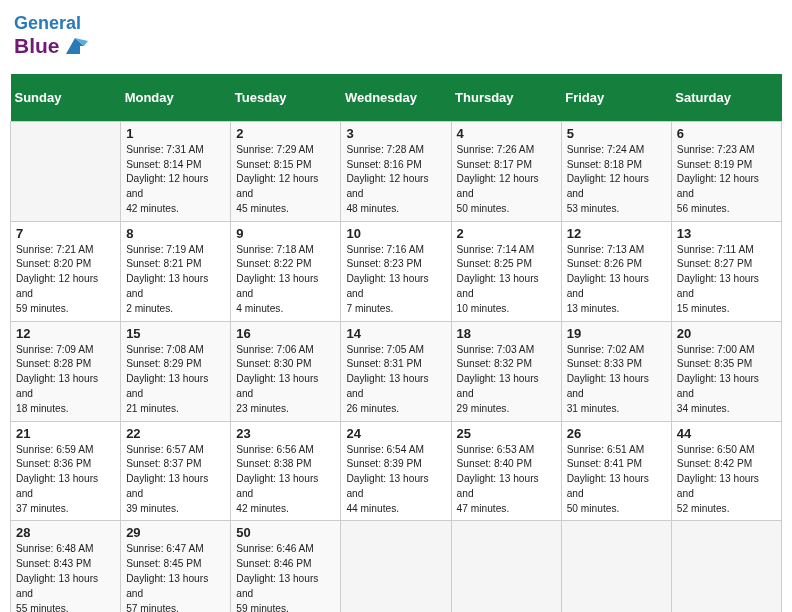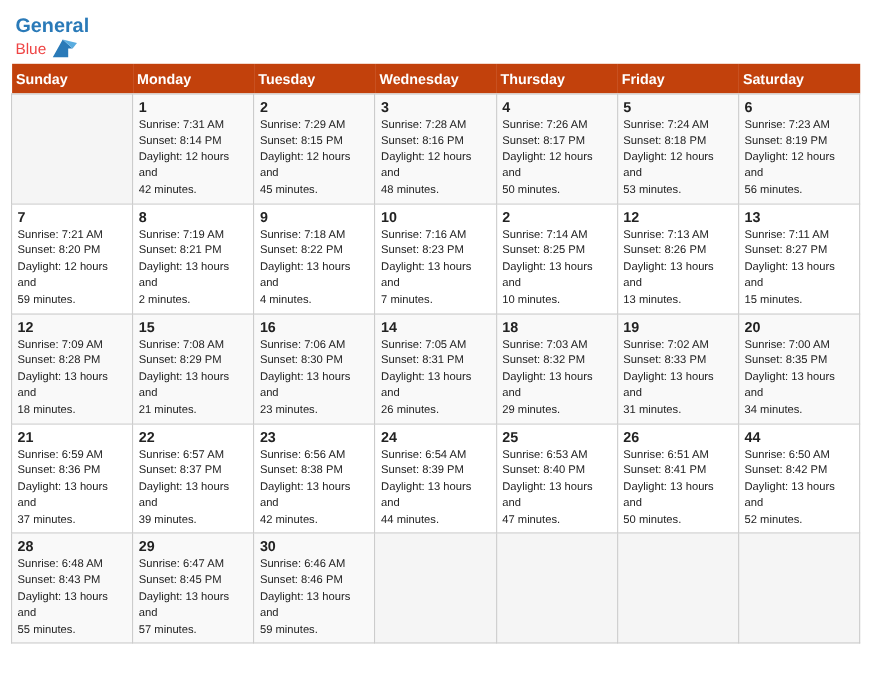--- a/index.html
+++ b/index.html
@@ -7,21 +7,21 @@
       font-family: Arial, sans-serif;
       background: #fff;
       width: 792px;
       min-height: 612px;
       padding: 10px;
     }
     .header {
       display: flex;
       justify-content: space-between;
       align-items: center;
-      margin-bottom: 0;
+      margin-bottom: 12px;
       padding: 4px 4px;
     }
     .logo {
       display: flex;
       align-items: center;
     }
     .title-section {
       text-align: right;
     }
     .month-title {
@@ -32,23 +32,23 @@
     .location {
       font-size: 14px;
       color: #444;
     }
     table {
       width: 100%;
       border-collapse: collapse;
       table-layout: fixed;
     }
     th {
-      background-color: #c2410c;
+      background-color: #15803d;
       color: white;
-      padding: 6px 4px;
+      padding: 16px 4px;
       font-size: 13px;
       font-weight: bold;
       text-align: left;
     }
     td {
       border: 1px solid #ccc;
       vertical-align: top;
       padding: 4px 5px;
       font-size: 10.5px;
       color: #222;
@@ -77,21 +77,21 @@
 </head>
 <body>
 
 <div class="header">
   <div class="logo">
     <div>
       <div style="font-size:18px;font-weight:bold;color:#1a1a1a;line-height:1.1;">
         <span style="color:#2a7ab8;">General</span>
       </div>
       <div style="display:flex;align-items:center;">
-        <span style="font-size:14px;font-weight:normal;color:#ef4444;">Blue</span>
+        <span style="font-size:21px;font-weight:bold;color:#701a75;">Blue</span>
         <svg width="26" height="20" viewBox="0 0 26 20" style="margin-left:2px;">
           <polygon points="4,18 13,2 22,10 18,10 18,18" fill="#2a7ab8"></polygon>
           <polygon points="13,2 22,10 26,5" fill="#5aacdf"></polygon>
         </svg>
       </div>
     </div>
   </div>
   <div class="title-section">
     <div class="month-title"></div>
     <div class="location"></div>
@@ -231,21 +231,21 @@
       <tr>
         <td>
           <div class="day-num">28</div>
 <div class="day-info">Sunrise: 6:48 AM<br>Sunset: 8:43 PM<br>Daylight: 13 hours and<br>55 minutes.</div>
         </td>
         <td>
           <div class="day-num">29</div>
 <div class="day-info">Sunrise: 6:47 AM<br>Sunset: 8:45 PM<br>Daylight: 13 hours and<br>57 minutes.</div>
         </td>
         <td>
-          <div class="day-num">30</div>
+          <div class="day-num">50</div>
 <div class="day-info">Sunrise: 6:46 AM<br>Sunset: 8:46 PM<br>Daylight: 13 hours and<br>59 minutes.</div>
         </td>
         <td class="empty"></td>
         <td class="empty"></td>
         <td class="empty"></td>
         <td class="empty"></td>
       </tr>
     </tbody>
 </table>
 

